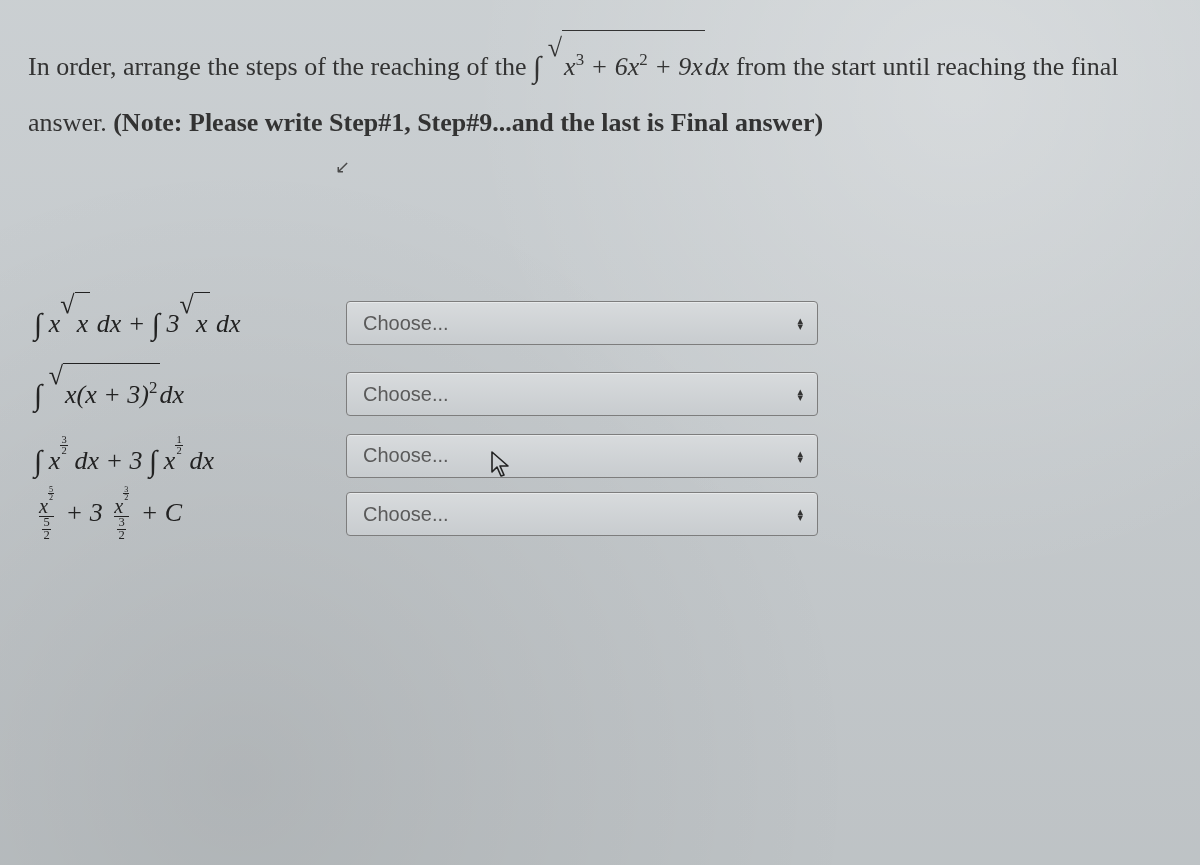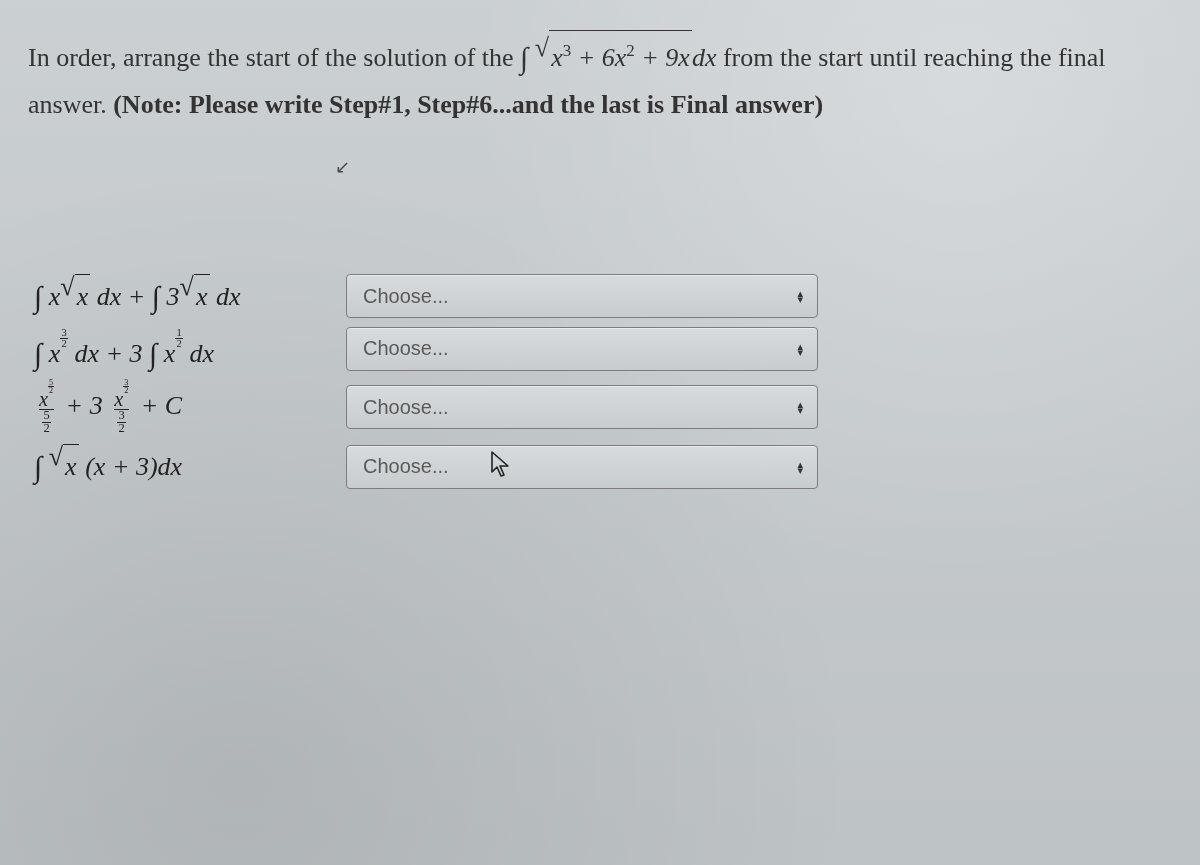--- a/index.html
+++ b/index.html
@@ -50,21 +50,21 @@
   }
   .rad::before {
     content: "√";
     position: absolute;
     left: 0;
     top: -0.08em;
     font-style: normal;
   }
   .rad > .body {
     border-top: 1.5px solid currentColor;
-    padding: 7px 0.08em;
+    padding: 16px 0.08em;
     display: inline-block;
   }
   sup { font-size: 0.65em; vertical-align: super; line-height: 0; font-style: normal; }
   .int { font-style: normal; font-size: 1.15em; display:inline-block; transform:translateY(0.06em); }
 
   .frac {
     display: inline-flex;
     flex-direction: column;
     align-items: center;
     vertical-align: middle;
@@ -142,45 +142,56 @@
     font-size: 18px;
     color: #4a4a4a;
   }
 </style>
 </head>
 <body>
 
 <div class="wrap">
 
   <div class="prompt">
-    <span>In order, arrange the start of the solution of the </span>
+    <span>In order, arrange the steps of the reaching of the </span>
     <span class="math">
       <span class="int">∫</span>
       <span class="rad"><span class="body">x<sup>3</sup> + 6x<sup>2</sup> + 9x</span></span>dx
     </span>
     <span> from the start until reaching the final answer.</span>
-    <span style="font-weight:bold;">(Note: Please write Step#1, Step#6...and the last is Final answer)</span>
+    <span style="font-weight:bold;">(Note: Please write Step#1, Step#9...and the last is Final answer)</span>
   </div>
 
   <span class="tick">↙</span>
 
   <div class="rows">
 
     <div class="row">
       <div class="cell-left math">
         <span class="int">∫</span> x<span class="rad"><span class="body">x</span></span> dx + <span class="int">∫</span> 3<span class="rad"><span class="body">x</span></span> dx
       </div>
       <div class="cell-right">
         <div class="select">
           <span>Choose...</span>
           <span class="arrows"></span>
         </div>
       </div>
     </div>
 
+    <div class="row">
+      <div class="cell-left math">
+        <span class="int">∫</span> <span class="rad"><span class="body">x(x + 3)<sup>2</sup></span></span>dx
+      </div>
+      <div class="cell-right">
+        <div class="select">
+          <span>Choose...</span>
+          <span class="arrows"></span>
+        </div>
+      </div>
+    </div>
 
 
     <div class="row">
       <div class="cell-left math">
         <span class="int">∫</span> x<sup><span class="sfrac"><span class="n">3</span><span class="d">2</span></span></sup> dx + 3 <span class="int">∫</span> x<sup><span class="sfrac"><span class="n">1</span><span class="d">2</span></span></sup> dx
       </div>
       <div class="cell-right">
         <div class="select">
           <span>Choose...</span>
           <span class="arrows"></span>
@@ -202,31 +213,20 @@
         + C
       </div>
       <div class="cell-right">
         <div class="select">
           <span>Choose...</span>
           <span class="arrows"></span>
         </div>
       </div>
     </div>
 
-    <div class="row">
-      <div class="cell-left math">
-        <span class="int">∫</span> <span class="rad"><span class="body">x</span></span> (x + 3)dx
-      </div>
-      <div class="cell-right">
-        <div class="select">
-          <span>Choose...</span>
-          <span class="arrows"></span>
-        </div>
-      </div>
-    </div>
 
 
   </div>
 
   <div class="cursor">
     <svg width="22" height="28" viewBox="0 0 22 28">
       <path d="M2 2 L2 22 L7 17 L11 26 L14 25 L10 16 L18 16 Z" fill="none" stroke="#222" stroke-width="1.6" stroke-linejoin="round"></path>
     </svg>
   </div>
 

